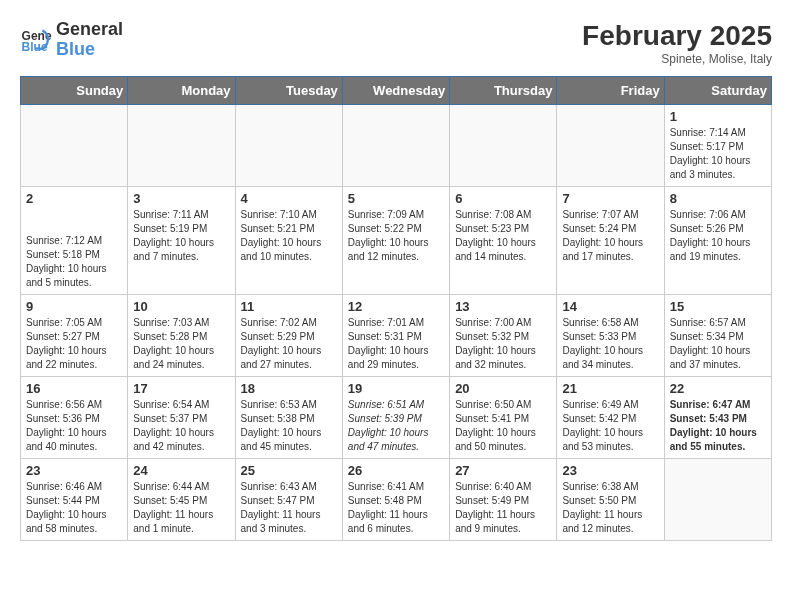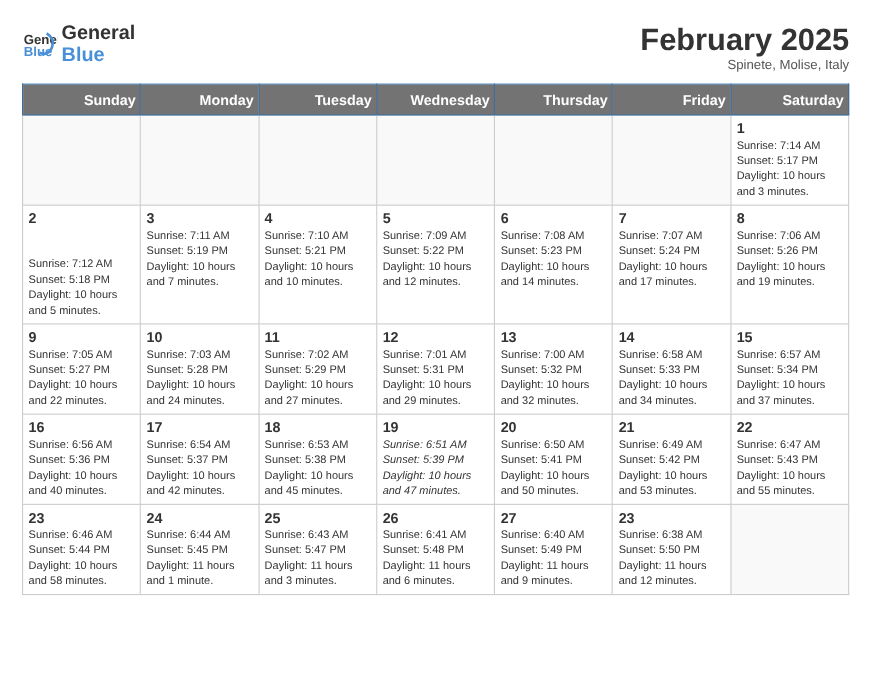--- a/index.html
+++ b/index.html
@@ -245,21 +245,21 @@
 Daylight: 10 hours and 50 minutes.</div>
         </td>
         <td>
           <span class="day-num">21</span>
           <div class="day-info" style="white-space: pre-line;">Sunrise: 6:49 AM
 Sunset: 5:42 PM
 Daylight: 10 hours and 53 minutes.</div>
         </td>
         <td>
           <span class="day-num">22</span>
-          <div class="day-info" style="white-space: pre-line;">Sunrise: 6:47 AM
+          <div class="day-info" style="white-space: pre-line; font-weight: bold;">Sunrise: 6:47 AM
 Sunset: 5:43 PM
 Daylight: 10 hours and 55 minutes.</div>
         </td>
       </tr>
       <tr>
         <td>
           <span class="day-num">23</span>
           <div class="day-info" style="white-space: pre-line;">Sunrise: 6:46 AM
 Sunset: 5:44 PM
 Daylight: 10 hours and 58 minutes.</div>

